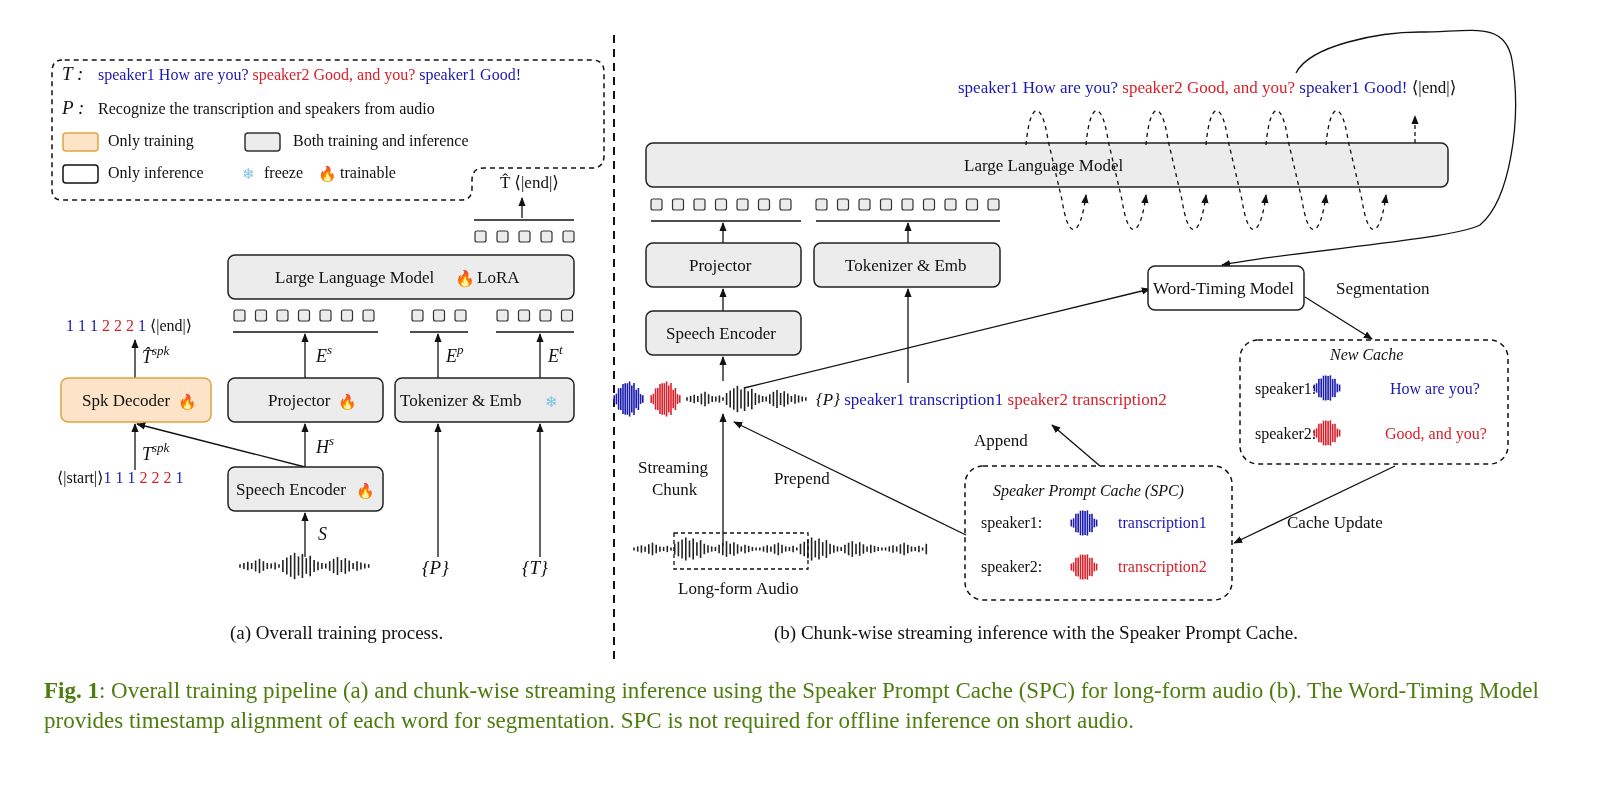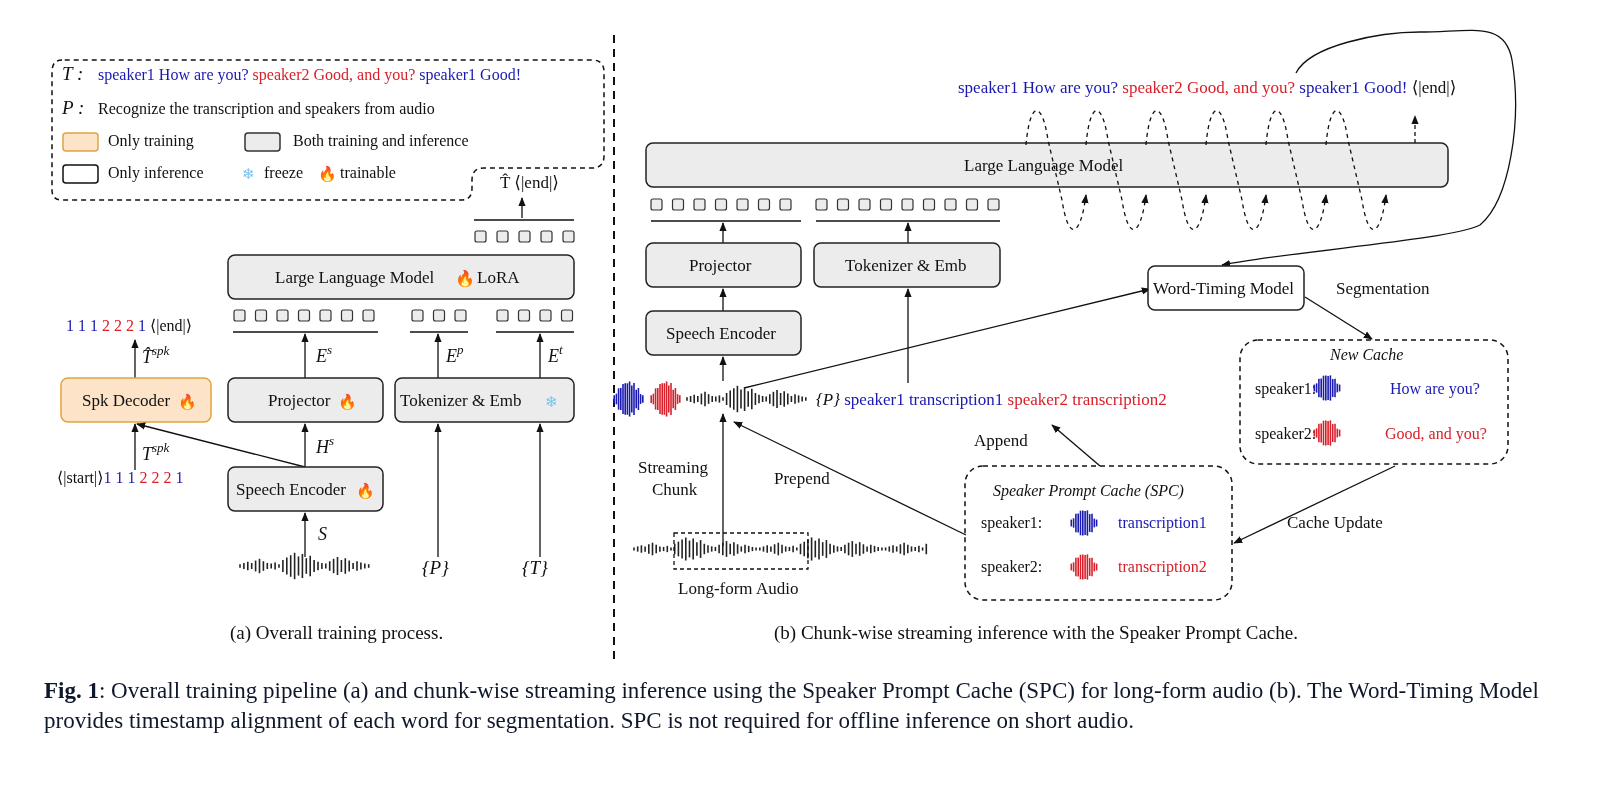--- a/index.html
+++ b/index.html
@@ -4,21 +4,21 @@
 <style>
   html, body { margin:0; padding:0; background:#fff; }
   body { width:1606px; height:785px; position:relative; overflow:hidden;
          font-family:"Liberation Serif","DejaVu Serif",serif; color:#111; }
   svg { position:absolute; left:0; top:0; }
   .t { font-family:"Liberation Serif","DejaVu Serif",serif; fill:#111; }
   .blue { fill:#1a1ab0; }
   .red { fill:#d8202a; }
   .it { font-style:italic; }
   .caption { position:absolute; left:44px; top:676px; width:1530px;
-             font-size:23px; line-height:30px; color:#0f172a; }
+             font-size:23px; line-height:30px; color:#4d7c0f; }
   .caption b { font-weight:bold; }
 </style>
 </head>
 <body>
 
 <svg id="fig" width="1606" height="785" viewBox="0 0 1606 785">
   <defs>
     <marker id="arr" viewBox="0 0 10 10" refX="9" refY="5" markerWidth="7" markerHeight="7" orient="auto-start-reverse">
       <path d="M0,1 L10,5 L0,9 z" fill="#111"></path>
     </marker>

